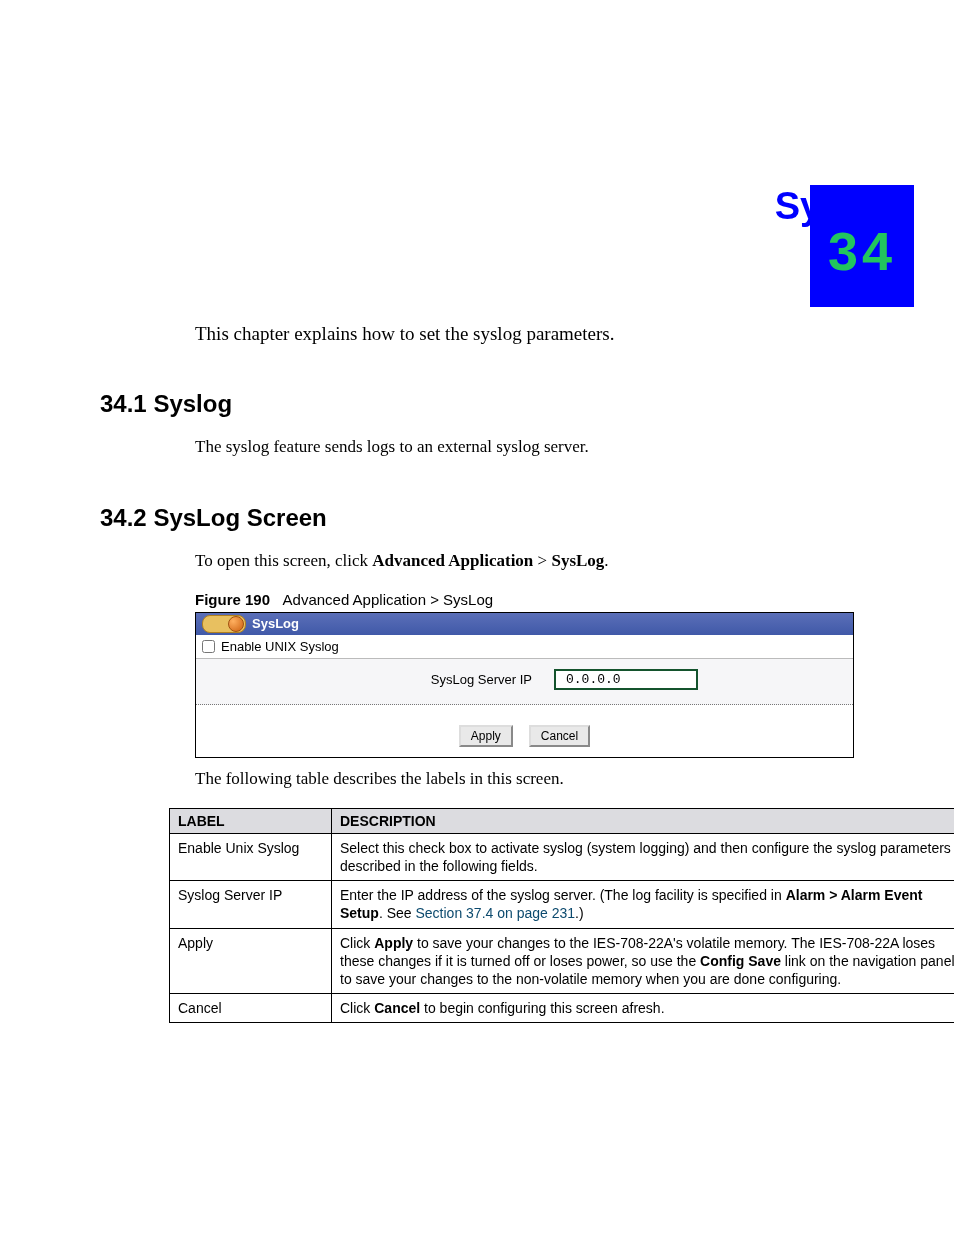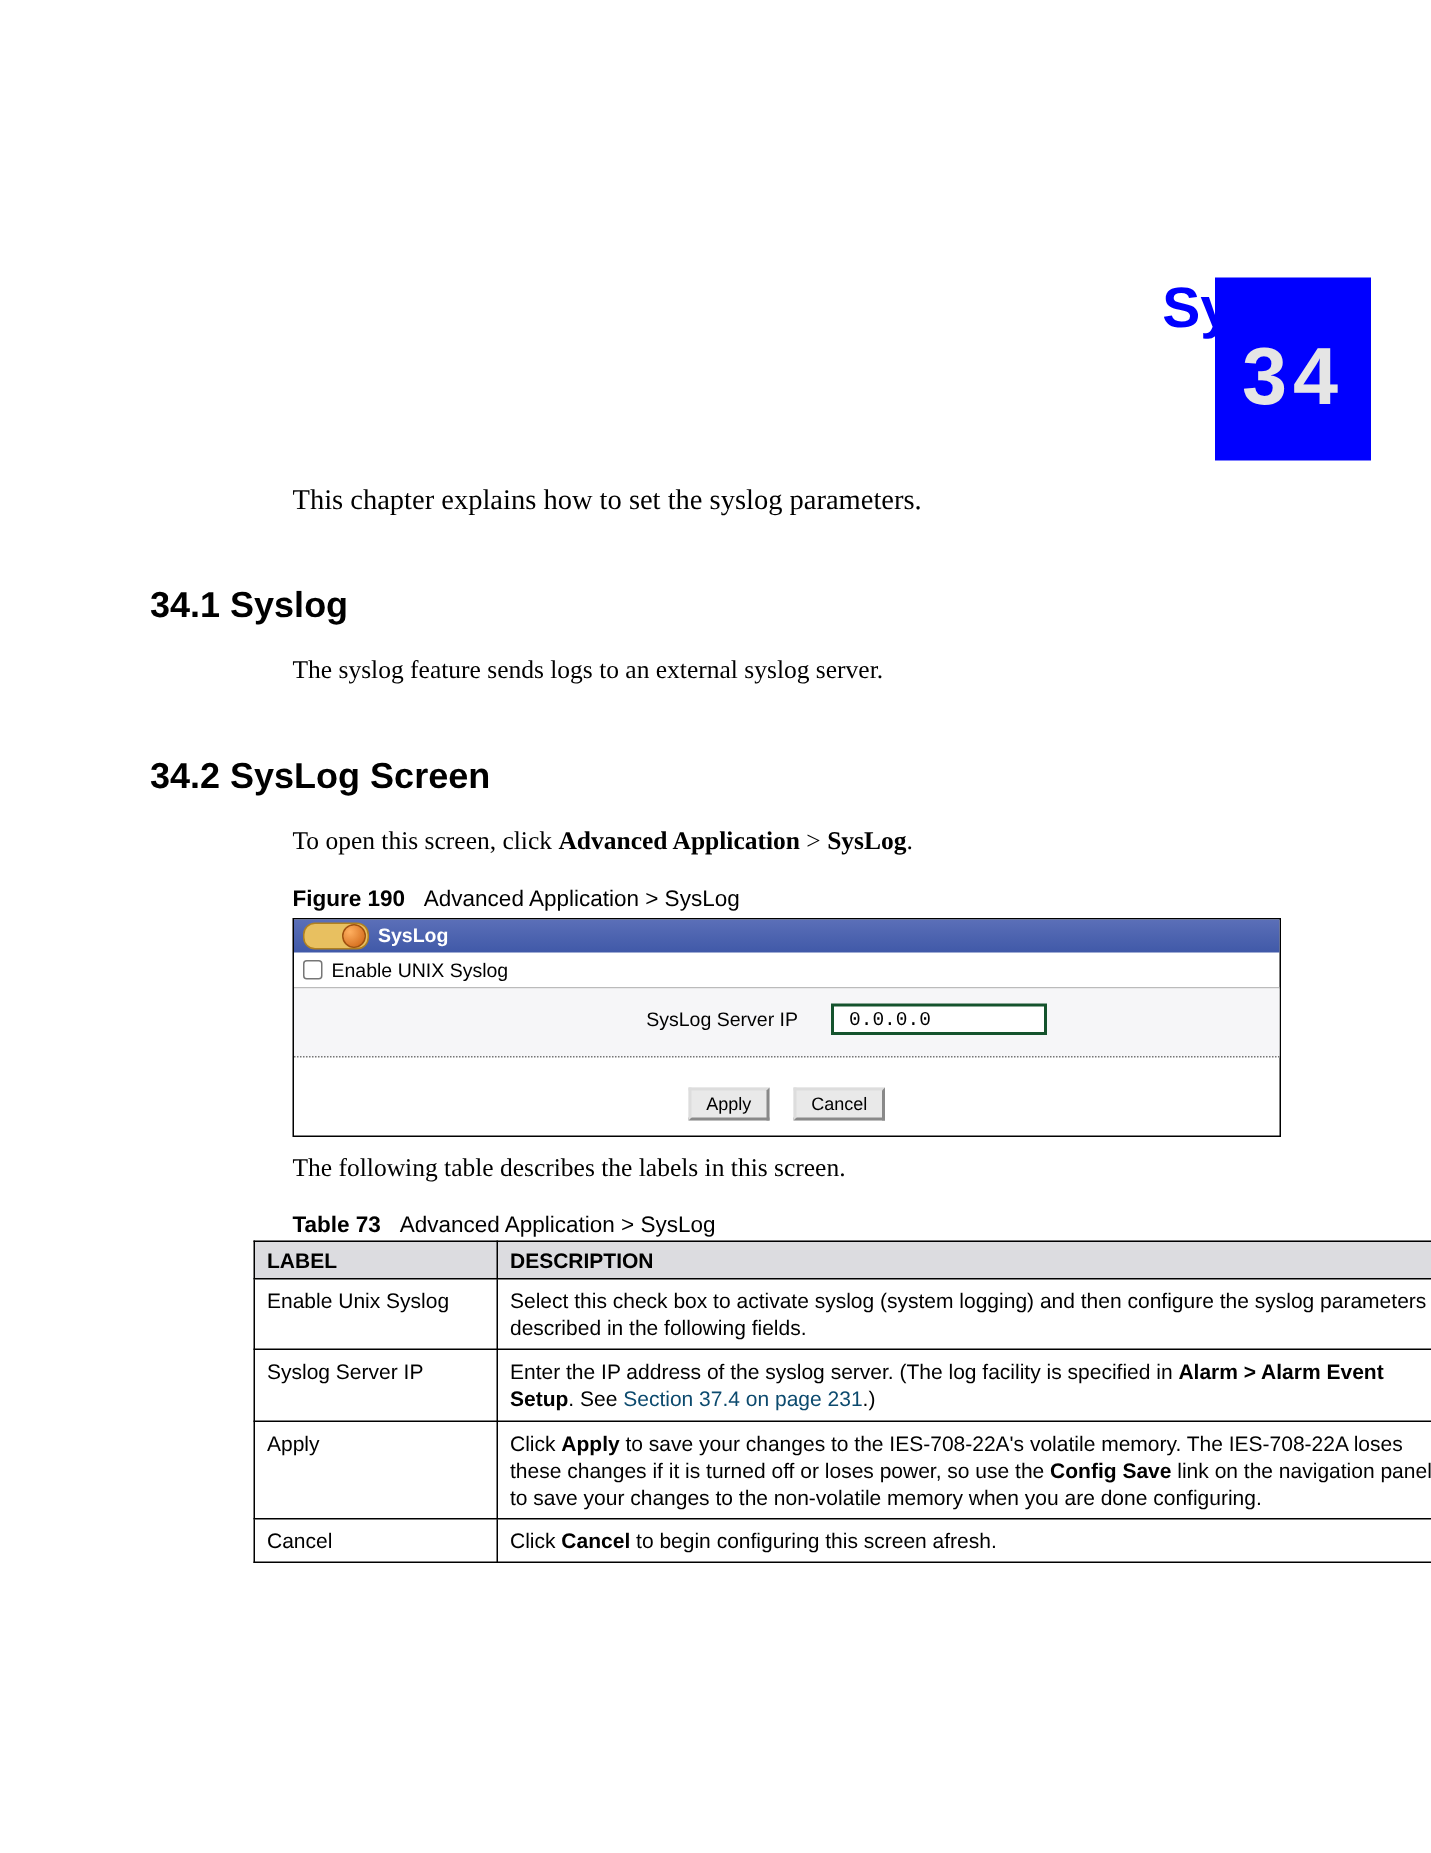--- a/index.html
+++ b/index.html
@@ -15,21 +15,21 @@
     width: 954px;
     height: 1235px;
     box-sizing: border-box;
     padding: 0 100px 30px 100px;
   }
   .chapter-num-block {
     position: absolute;
     top: 0;
     right: 40px;
     background: #0000ff;
-    color: #e5e5e5;
+    color: #22c55e;
     padding: 35px 18px 25px 18px;
     font-family: Arial, Helvetica, sans-serif;
     font-size: 54px;
     font-weight: bold;
     letter-spacing: 4px;
   }
   .chapter-title {
     text-align: right;
     font-family: Arial, Helvetica, sans-serif;
     color: #0000ff;
@@ -208,23 +208,20 @@
       <input type="text" value="0.0.0.0" style="">
     </div>
     <div class="sc-btn-row">
       <button>Apply</button>
       <button>Cancel</button>
     </div>
   </div>
 
   <p class="body-text" style="margin-top:10px;">The following table describes the labels in this screen.</p>
 
-  <div class="table-caption">
-    <b>Table 73</b>&nbsp;&nbsp;&nbsp;<span>Advanced Application &gt; SysLog</span>
-  </div>
 
   <table class="desc-table">
     <tbody>
         <tr>
       <th>LABEL</th>
       <th>DESCRIPTION</th>
     </tr>
     <tr>
       <td>Enable Unix Syslog</td>
       <td>Select this check box to activate syslog (system logging) and then configure the syslog parameters described in the following fields.</td>

